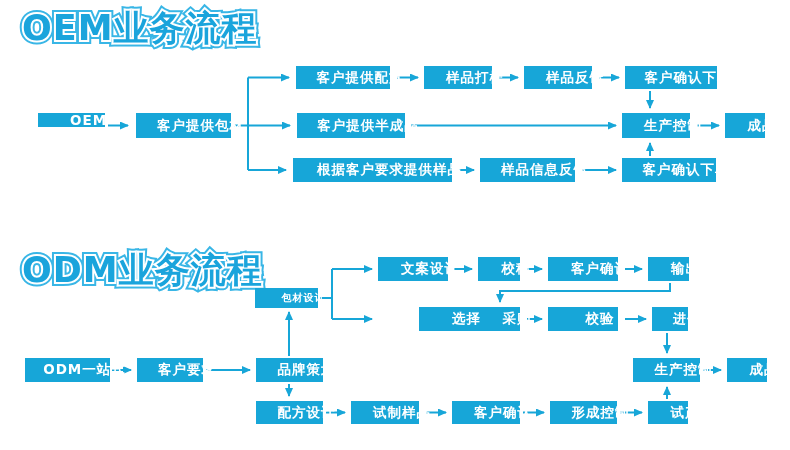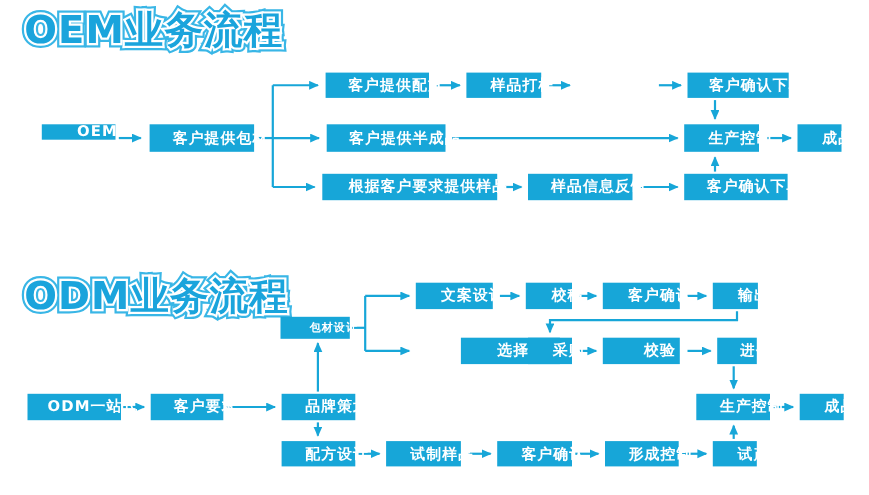--- a/index.html
+++ b/index.html
@@ -90,20 +90,21 @@
   <div class="big-title" style="left:22px;top:8px;">
     <span class="lay t-outer">OEM业务流程</span>
     <span class="lay t-white">OEM业务流程</span>
     <span class="t-fill">OEM业务流程</span>
   </div>
 
   <div class="box" style="left:38px;top:113px;width:67px;height:14px;">OEM</div>
   <div class="box" style="left:136px;top:113px;width:95px;height:25px;">客户提供包材</div>
   <div class="box" style="left:296px;top:66px;width:94px;height:23px;">客户提供配方</div>
   <div class="box" style="left:424px;top:66px;width:68px;height:23px;">样品打样</div>
+  <div class="box" style="left:524px;top:66px;width:68px;height:23px;">样品反馈</div>
   <div class="box" style="left:625px;top:66px;width:92px;height:23px;">客户确认下单</div>
   <div class="box" style="left:297px;top:113px;width:108px;height:25px;">客户提供半成品</div>
   <div class="box" style="left:622px;top:113px;width:68px;height:25px;">生产控制</div>
   <div class="box" style="left:725px;top:113px;width:40px;height:25px;">成品</div>
   <div class="box" style="left:293px;top:158px;width:159px;height:24px;">根据客户要求提供样品</div>
   <div class="box" style="left:480px;top:158px;width:95px;height:24px;">样品信息反馈</div>
   <div class="box" style="left:622px;top:158px;width:94px;height:24px;">客户确认下单</div>
 
   <div class="big-title" style="left:22px;top:250px;">
     <span class="lay t-outer">ODM业务流程</span>

